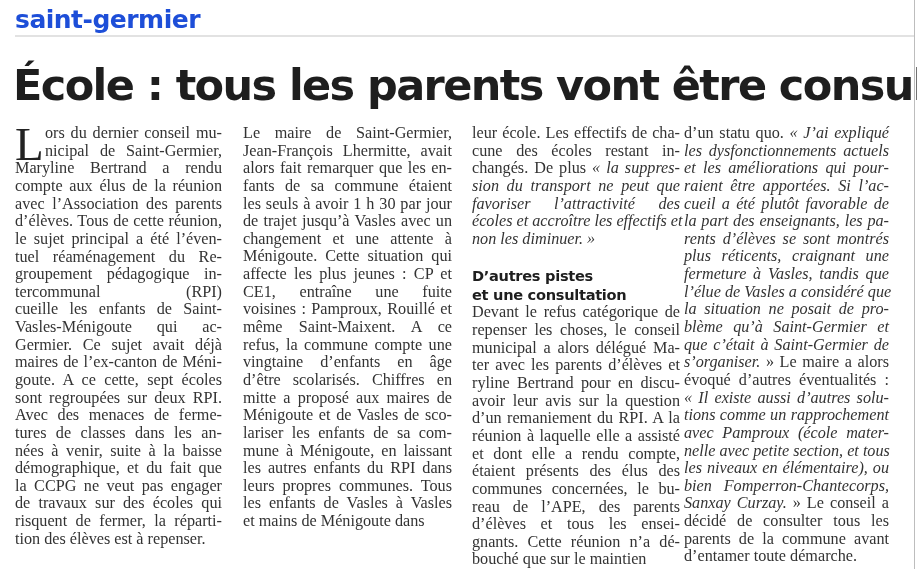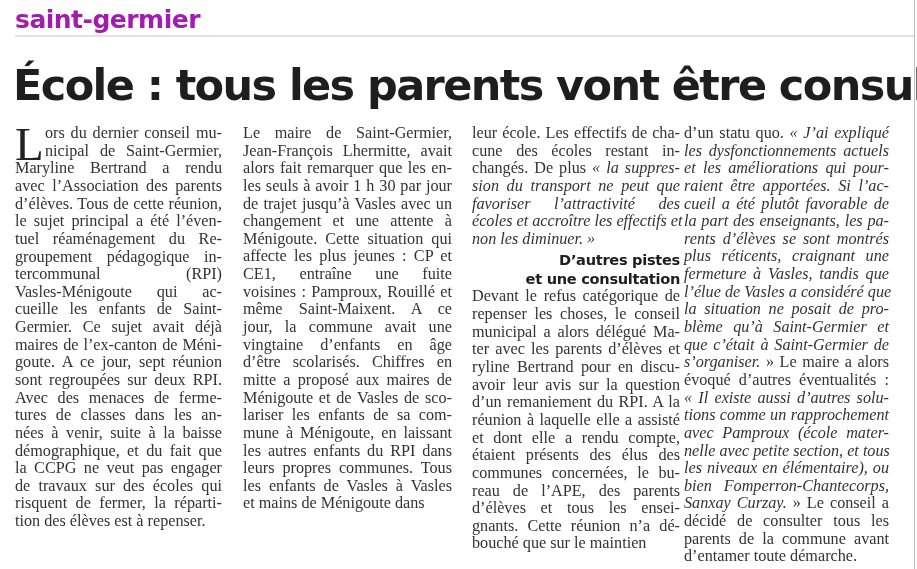--- a/index.html
+++ b/index.html
@@ -3,21 +3,21 @@
 <meta charset="utf-8">
 <style>
   html, body { margin: 0; padding: 0; background: #ffffff; }
   body {
     width: 917px; height: 569px; position: relative; overflow: hidden;
     color: #2a2a2a;
   }
   .section-header {
     position: absolute; left: 15px; top: 4px;
     font-family: "DejaVu Sans", sans-serif; font-weight: bold;
-    font-size: 25px; letter-spacing: -0.5px; color: #a21caf;
+    font-size: 25px; letter-spacing: -0.5px; color: #1d4ed8;
     line-height: 32px;
   }
   .section-rule {
     position: absolute; left: 15px; top: 35px; width: 900px; height: 2px;
     background: #e2e2e2;
   }
   .right-edge {
     position: absolute; left: 914px; top: 0; width: 1px; height: 569px;
     background: #bdbdbd;
   }
@@ -46,21 +46,21 @@
     position: absolute; left: 0; top: -1px;
     font-family: "Liberation Serif", "DejaVu Serif", serif;
     font-size: 47px; line-height: 40px; color: #222;
   }
   .dropcap-lines { position: absolute; left: 30px; right: 0; top: 0; }
   .subhead {
     font-family: "DejaVu Sans", sans-serif; font-weight: bold;
     font-size: 14.6px; line-height: 19px; color: #1e1e1e;
     letter-spacing: -0.3px;
   }
-  .subhead-wrap { margin-top: 2px; text-align: right; }
+  .subhead-wrap { margin-top: 18px; }
   .seg-it { font-style: italic; }
 </style>
 </head>
 <body>
 
 <div class="section-header">saint-germier</div>
 <div class="section-rule"></div>
 <div class="right-edge"></div>
 
 <h1 class="headline" style="margin:0;">École : tous les parents vont être consultés</h1>
@@ -68,56 +68,58 @@
 <div class="col c1" id="col1">
   <div class="dropcap-row">
     <span class="dropcap">L</span>
     <div class="dropcap-lines">
       <span class="line">ors du dernier conseil mu-</span>
       <span class="line">nicipal de Saint-Germier,</span>
     </div>
   </div>
   <div id="col1-body">
       <span class="line">Maryline Bertrand a rendu</span>
+      <span class="line">compte aux élus de la réunion</span>
       <span class="line">avec l’Association des parents</span>
       <span class="line">d’élèves. Tous de cette réunion,</span>
       <span class="line">le sujet principal a été l’éven-</span>
       <span class="line">tuel réaménagement du Re-</span>
       <span class="line">groupement pédagogique in-</span>
       <span class="line">tercommunal (RPI)</span>
+      <span class="line">cueille les enfants de Saint-</span>
       <span class="line">Vasles-Ménigoute qui ac-</span>
-      <span class="line">cueille les enfants de Saint-</span>
       <span class="line">Germier. Ce sujet avait déjà</span>
       <span class="line">maires de l’ex-canton de Méni-</span>
-      <span class="line">goute. A ce jour, sept réunion</span>
+      <span class="line">goute. A ce cette, sept écoles</span>
       <span class="line">sont regroupées sur deux RPI.</span>
       <span class="line">Avec des menaces de ferme-</span>
       <span class="line">tures de classes dans les an-</span>
       <span class="line">nées à venir, suite à la baisse</span>
       <span class="line">démographique, et du fait que</span>
       <span class="line">la CCPG ne veut pas engager</span>
       <span class="line">de travaux sur des écoles qui</span>
       <span class="line">risquent de fermer, la réparti-</span>
       <span class="line last">tion des élèves est à repenser.</span>
     </div>
 </div>
 
 <div class="col c2" id="col2">
     <span class="line">Le maire de Saint-Germier,</span>
     <span class="line">Jean-François Lhermitte, avait</span>
     <span class="line">alors fait remarquer que les en-</span>
+    <span class="line">fants de sa commune étaient</span>
     <span class="line">les seuls à avoir 1 h 30 par jour</span>
     <span class="line">de trajet jusqu’à Vasles avec un</span>
     <span class="line">changement et une attente à</span>
     <span class="line">Ménigoute. Cette situation qui</span>
     <span class="line">affecte les plus jeunes : CP et</span>
     <span class="line">CE1, entraîne une fuite</span>
     <span class="line">voisines : Pamproux, Rouillé et</span>
     <span class="line">même Saint-Maixent. A ce</span>
-    <span class="line">jour, la commune avait une</span>
+    <span class="line">refus, la commune compte une</span>
     <span class="line">vingtaine d’enfants en âge</span>
     <span class="line">d’être scolarisés. Chiffres en</span>
     <span class="line">mitte a proposé aux maires de</span>
     <span class="line">Ménigoute et de Vasles de sco-</span>
     <span class="line">lariser les enfants de sa com-</span>
     <span class="line">mune à Ménigoute, en laissant</span>
     <span class="line">les autres enfants du RPI dans</span>
     <span class="line">leurs propres communes. Tous</span>
     <span class="line">les enfants de Vasles à Vasles</span>
     <span class="line last">et mains de Ménigoute dans</span>

